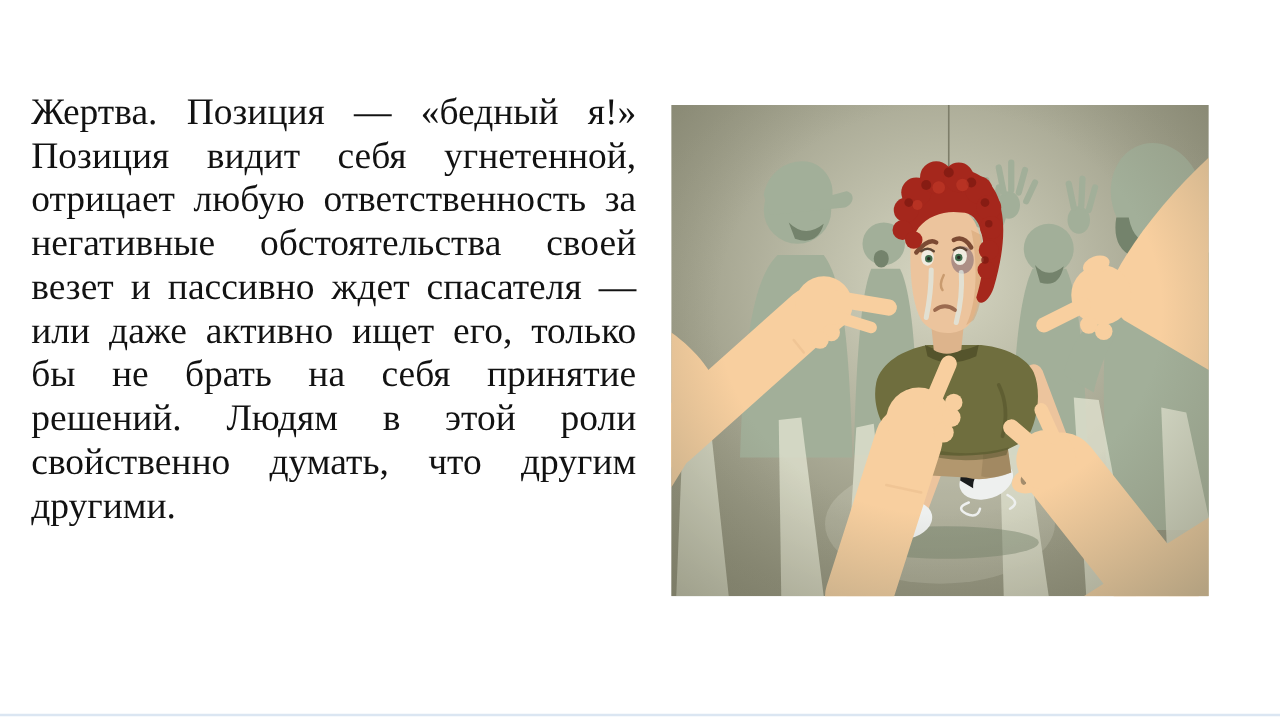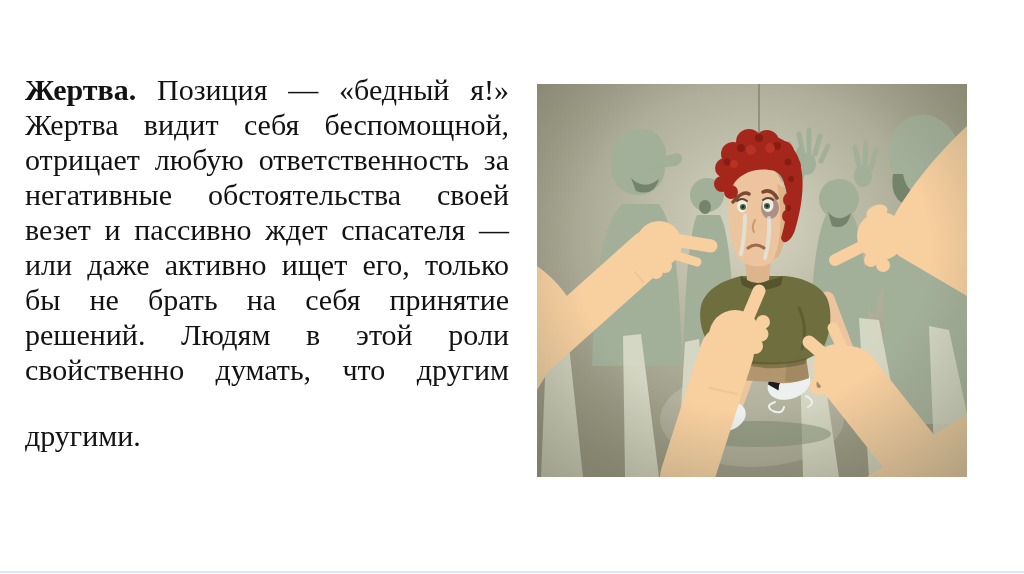--- a/index.html
+++ b/index.html
@@ -7,22 +7,22 @@
     width:1024px;height:574px;position:relative;overflow:hidden;
     background:var(--page_bg,#fff);
     font-family:"Liberation Serif","DejaVu Serif",serif;
   }
   .slide{position:absolute;inset:0;}
   .textblock{
     position:absolute;left:25px;top:72px;width:484px;
     font-size:30px;line-height:35px;color:var(--text,#111);
   }
   .line{text-align:justify;text-align-last:justify;}
-  .line.last{text-align-last:left;margin-top:31px;}
-  .lead{font-weight:bold;}
+  .line.last{text-align-last:left;}
+  .lead{font-weight:normal;}
   .illo{position:absolute;left:537px;top:84px;width:430px;height:393px;}
   .bottom-rule{position:absolute;left:0;right:0;bottom:1px;height:2px;background:var(--bottom_rule,#dbe6f2);}
   
   .g-light{stop-color:var(--illo_bg_light);} .g-dark{stop-color:var(--illo_bg_dark);}
   .f-sil{fill:var(--silhouette);} .f-sild{fill:var(--silhouette_dark);}
   .s-sil{stroke:var(--silhouette);fill:none;stroke-linecap:round;}
   .f-streak{fill:var(--floor_streak);}
   .f-hand{fill:var(--hand_skin);} .s-hand{stroke:var(--hand_skin);fill:none;stroke-linecap:round;}
   .s-hsh{stroke:var(--hand_shadow);fill:none;stroke-linecap:round;}
   .f-skin{fill:var(--boy_skin);} .s-skin{stroke:var(--boy_skin);fill:none;stroke-linecap:round;}
@@ -44,21 +44,21 @@
   .s-string{stroke:var(--string);}
   .f-ring{fill:var(--ring);}
 </style>
 </head>
 <body>
 
 <div class="slide">
 
   <div class="textblock">
     <div class="line"><b class="lead">Жертва.</b><span> Позиция — «бедный я!»</span></div>
-    <div class="line">Жертва видит себя беспомощной,</div>
+    <div class="line">Позиция видит себя угнетенной,</div>
     <div class="line">отрицает любую ответственность за</div>
     <div class="line">негативные обстоятельства своей</div>
     <div class="line">везет и пассивно ждет спасателя —</div>
     <div class="line">или даже активно ищет его, только</div>
     <div class="line">бы не брать на себя принятие</div>
     <div class="line">решений. Людям в этой роли</div>
     <div class="line">свойственно думать, что другим</div>
     <div class="line last">другими.</div>
   </div>
 

